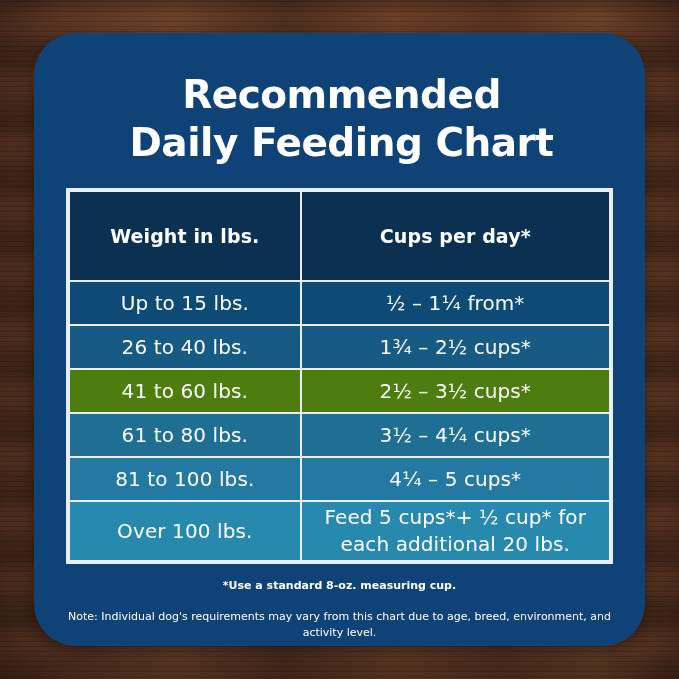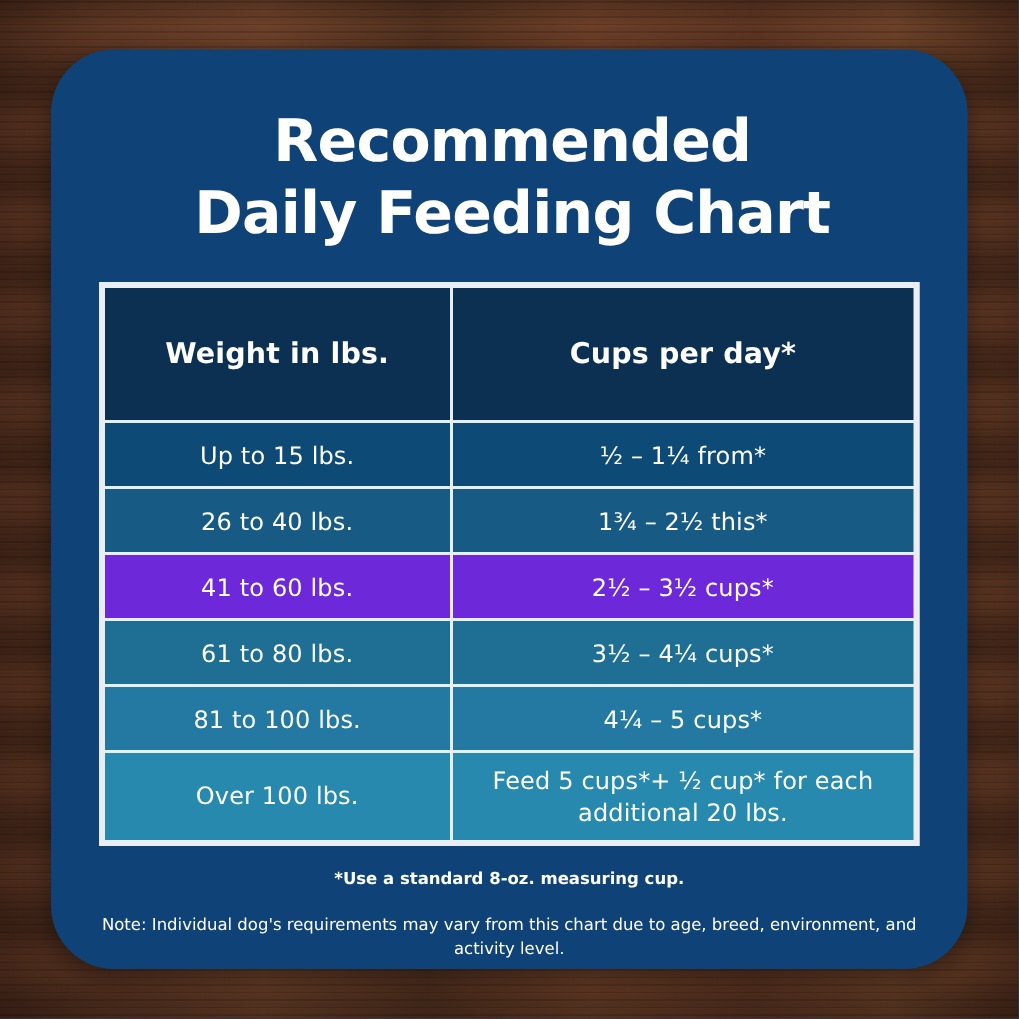--- a/index.html
+++ b/index.html
@@ -117,34 +117,34 @@
   }
   table.feeding-table thead th {
     height: 86px;
     font-size: 19px;
     font-weight: bold;
     letter-spacing: 0.1px;
     background: #0b3052;
   }
   table.feeding-table tbody td {
     height: 40px;
-    font-size: 16px;
+    font-size: 20px;
     font-weight: normal;
     letter-spacing: 0.1px;
   }
   table.feeding-table tbody tr.last-row td {
     height: 56px;
     line-height: 1.35;
   }
 
   
   tr.band-0 td { background: #0d4a75; }
   tr.band-1 td { background: #12527e; }
   tr.band-2 td { background: #175b85; }
-  tr.band-3 td { background: #6d28d9; }
+  tr.band-3 td { background: #4d7c0f; }
   tr.band-4 td { background: #1f6e94; }
   tr.band-5 td { background: #2379a1; }
   tr.band-6 td { background: #2789ae; }
 
   
   #footnotes {
     margin: 14px 26px 0 26px;
     text-align: center;
     color: #ffffff;
     font-family: "DejaVu Sans", "Liberation Sans", sans-serif;
@@ -183,21 +183,21 @@
           <th>Cups per day*</th>
         </tr>
       </thead>
       <tbody>
         <tr class="band-0">
           <td>Up to 15 lbs.</td>
           <td>½ – 1¼ from*</td>
         </tr>
         <tr class="band-2">
           <td>26 to 40 lbs.</td>
-          <td>1¾ – 2½ this*</td>
+          <td>1¾ – 2½ cups*</td>
         </tr>
         <tr class="band-3">
           <td>41 to 60 lbs.</td>
           <td>2½ – 3½ cups*</td>
         </tr>
         <tr class="band-4">
           <td>61 to 80 lbs.</td>
           <td>3½ – 4¼ cups*</td>
         </tr>
         <tr class="band-5">

